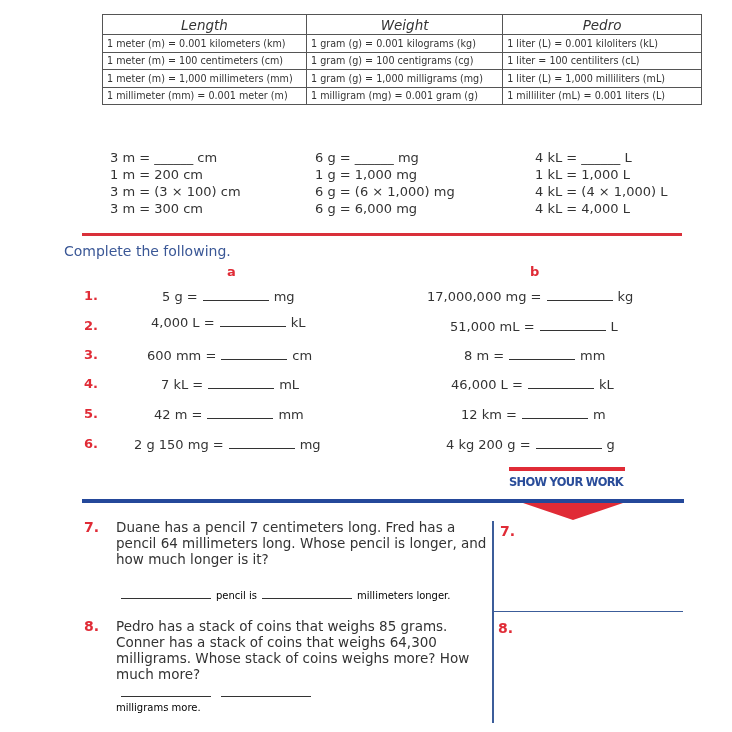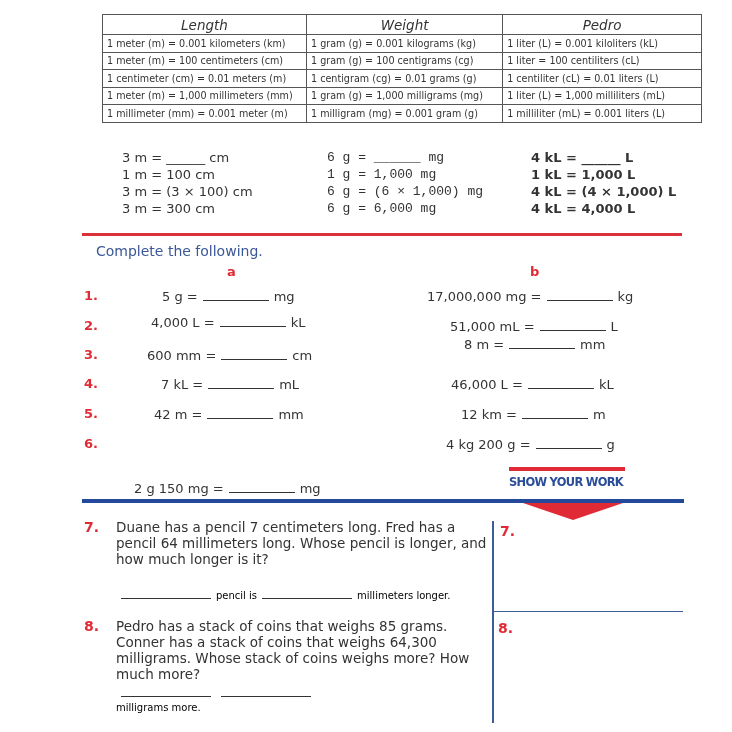--- a/index.html
+++ b/index.html
@@ -9,25 +9,25 @@
   
   .conv-table { position: absolute; left: 83px; top: 14px; width: 600px;
                 border-collapse: collapse; font-size: 9.6px; color: #333; margin-left: 19px; }
   .conv-table th, .conv-table td { border: 1px solid #555; padding: 0 4px; height: 16.5px;
                 white-space: nowrap; }
   .conv-table th { font-weight: normal; font-style: italic; font-size: 13.5px; text-align: center; height: 19px; }
   .conv-table td { text-align: left; }
   .col-len { width: 198px; } .col-wt { width: 192px; } .col-vol { width: 200px; }
 
   
-  .example { position: absolute; font-size: 13px; line-height: 17px; color: #333; margin-left: 12px; }
+  .example { position: absolute; font-size: 13px; line-height: 17px; color: #333; }
   .example div { white-space: pre; }
 
   .red-rule { position: absolute; left: 82px; width: 600px; height: 3px; background: #d9303a; }
-  .instructions { position: absolute; left: 96px; top: 243px; font-size: 14px; color: #3a5796; }
+  .instructions { position: absolute; left: 64px; top: 243px; font-size: 14px; color: #3a5796; }
 
   .col-letter { position: absolute; font-size: 13px; font-weight: bold; color: #e02b36; }
 
   .prob-num { position: absolute; left: 84px; font-size: 13px; font-weight: bold; color: #e02b36; }
   .prob { position: absolute; font-size: 13px; color: #333; white-space: nowrap; }
   .prob .blank { display: inline-block; width: 66px; border-bottom: 1px solid #333; margin: 0 5px; height: 12px; vertical-align: baseline; }
 
   
   .syw-top { position: absolute; left: 509px; top: 467px; width: 116px; height: 4px; background: #e02b36; }
   .syw-text { position: absolute; left: 509px; top: 474px; font-size: 13px; font-weight: bold;
@@ -59,50 +59,45 @@
       <td>1 meter (m) = 0.001 kilometers (km)</td>
       <td>1 gram (g) = 0.001 kilograms (kg)</td>
       <td>1 liter (L) = 0.001 kiloliters (kL)</td>
     </tr>
     <tr>
       <td>1 meter (m) = 100 centimeters (cm)</td>
       <td>1 gram (g) = 100 centigrams (cg)</td>
       <td>1 liter = 100 centiliters (cL)</td>
     </tr>
     <tr>
-      <td>1 centimeter (cm) = 0.01 meters (m)</td>
-      <td>1 centigram (cg) = 0.01 grams (g)</td>
-      <td>1 centiliter (cL) = 0.01 liters (L)</td>
-    </tr>
-    <tr>
       <td>1 meter (m) = 1,000 millimeters (mm)</td>
       <td>1 gram (g) = 1,000 milligrams (mg)</td>
       <td>1 liter (L) = 1,000 milliliters (mL)</td>
     </tr>
     <tr>
       <td>1 millimeter (mm) = 0.001 meter (m)</td>
       <td>1 milligram (mg) = 0.001 gram (g)</td>
       <td>1 milliliter (mL) = 0.001 liters (L)</td>
     </tr>
   </tbody>
 </table>
 
 <div class="example" style="left:110px; top:149px;">
   <div>3 m = ______ cm</div>
-  <div>1 m = 100 cm</div>
+  <div>1 m = 200 cm</div>
   <div>3 m = (3 × 100) cm</div>
   <div>3 m = 300 cm</div>
 </div>
-<div class="example" style="left:315px; top:149px;font-family:Liberation Mono, monospace;">
+<div class="example" style="left:315px; top:149px;">
   <div>6 g = ______ mg</div>
   <div>1 g = 1,000 mg</div>
   <div>6 g = (6 × 1,000) mg</div>
   <div>6 g = 6,000 mg</div>
 </div>
-<div class="example" style="left:519px; top:149px;font-weight:bold;">
+<div class="example" style="left:535px; top:149px;">
   <div>4 kL = ______ L</div>
   <div>1 kL = 1,000 L</div>
   <div>4 kL = (4 × 1,000) L</div>
   <div>4 kL = 4,000 L</div>
 </div>
 
 <div class="red-rule" style="top:233px;"></div>
 
 <div class="instructions">Complete the following.</div>
 
@@ -123,42 +118,42 @@
     <span>4,000 L =</span><span class="blank"></span><span>kL</span>
   </div>
   <div class="prob" style="left:450px; top:318px;">
     <span>51,000 mL =</span><span class="blank"></span><span>L</span>
   </div>
 
   <div class="prob-num" style="top:347px;">3.</div>
   <div class="prob" style="left:147px; top:347px;">
     <span>600 mm =</span><span class="blank"></span><span>cm</span>
   </div>
-  <div class="prob" style="left:464px; top:336px;text-align:center;">
+  <div class="prob" style="left:464px; top:347px;text-align:center;">
     <span>8 m =</span><span class="blank"></span><span>mm</span>
   </div>
 
   <div class="prob-num" style="top:376px;">4.</div>
   <div class="prob" style="left:161px; top:376px;">
     <span>7 kL =</span><span class="blank"></span><span>mL</span>
   </div>
   <div class="prob" style="left:451px; top:376px;">
     <span>46,000 L =</span><span class="blank"></span><span>kL</span>
   </div>
 
   <div class="prob-num" style="top:406px;">5.</div>
   <div class="prob" style="left:154px; top:406px;">
     <span>42 m =</span><span class="blank"></span><span>mm</span>
   </div>
   <div class="prob" style="left:461px; top:406px;">
     <span>12 km =</span><span class="blank"></span><span>m</span>
   </div>
 
   <div class="prob-num" style="top:436px;">6.</div>
-  <div class="prob" style="left:134px; top:436px;margin-top:44px;">
+  <div class="prob" style="left:134px; top:436px;">
     <span>2 g 150 mg =</span><span class="blank"></span><span>mg</span>
   </div>
   <div class="prob" style="left:446px; top:436px;">
     <span>4 kg 200 g =</span><span class="blank"></span><span>g</span>
   </div>
 </div>
 
 <div class="syw-top"></div>
 <div class="syw-text">SHOW YOUR WORK</div>
 <div class="blue-rule"></div>

